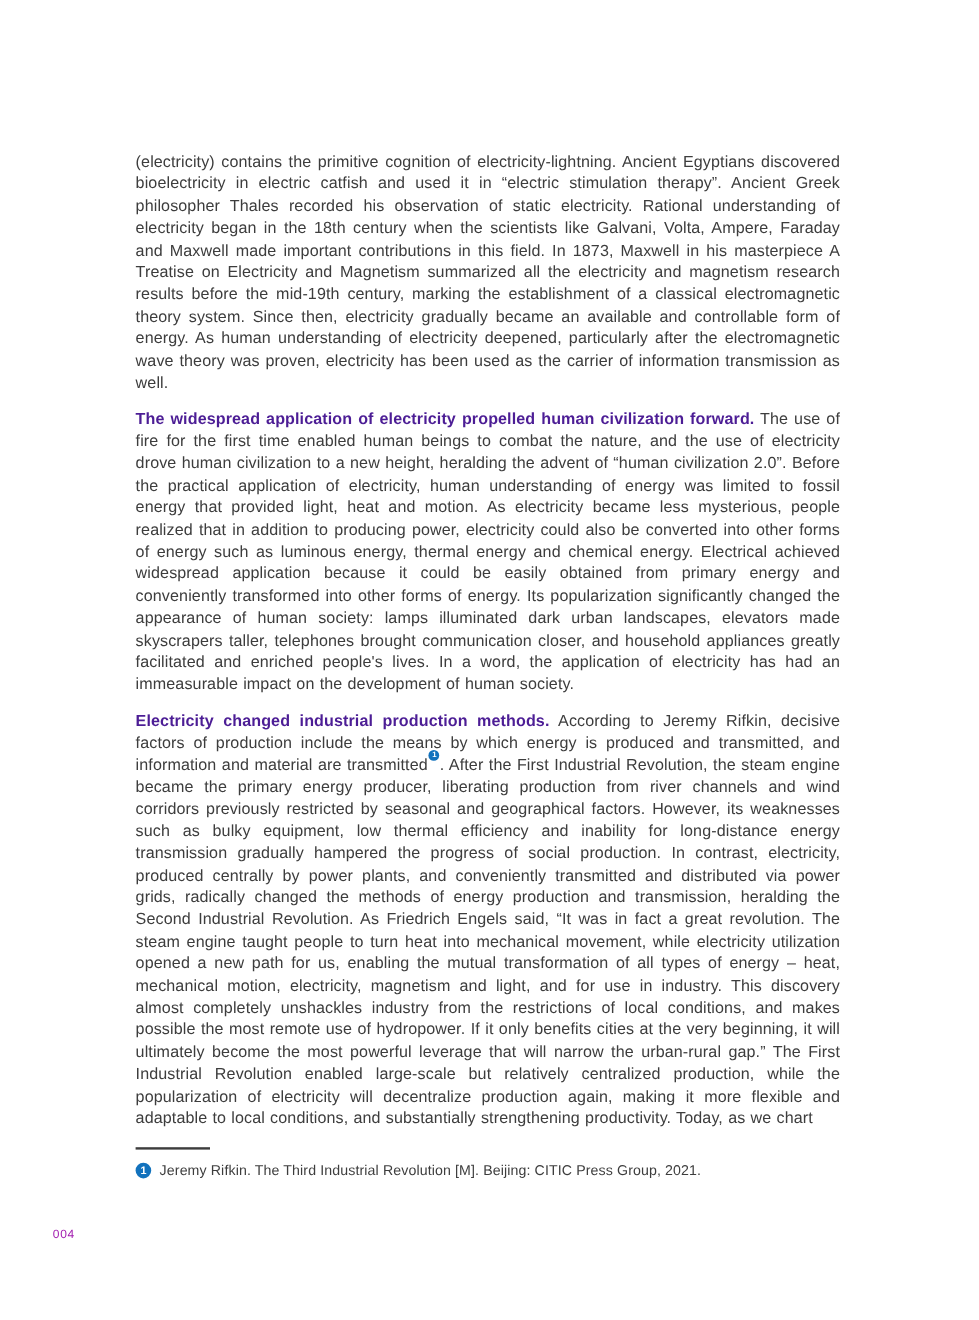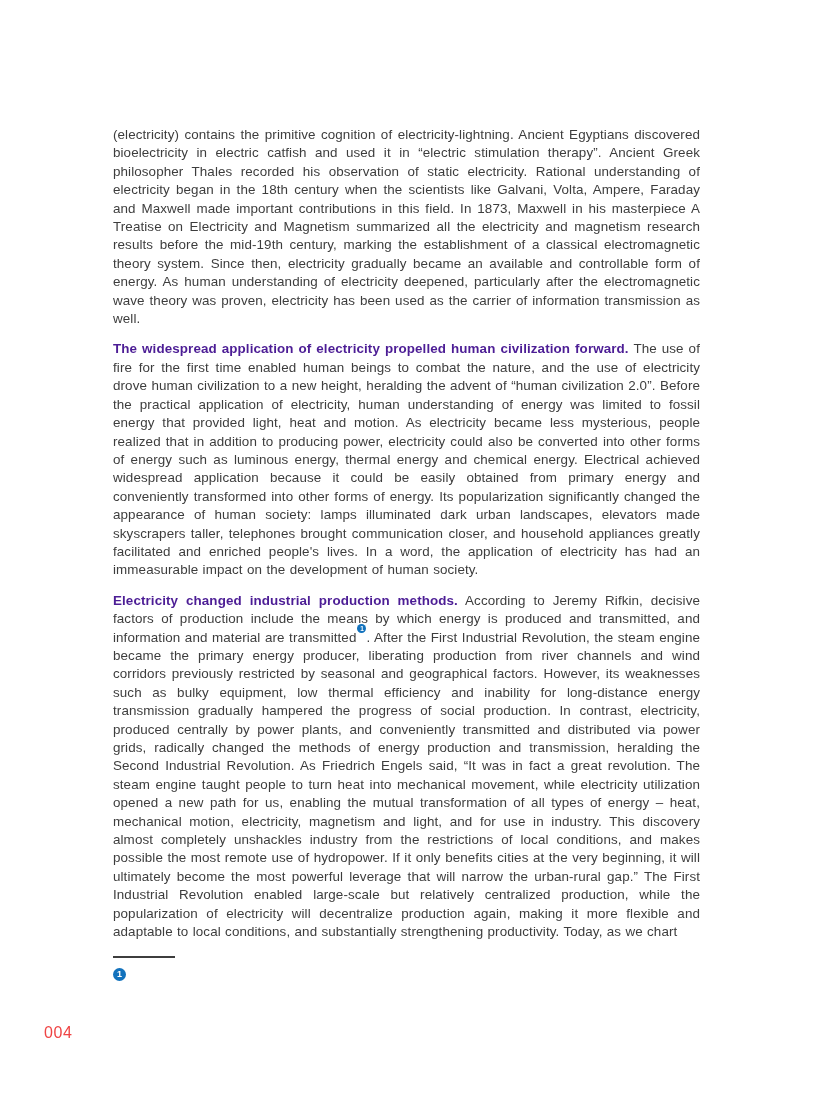--- a/index.html
+++ b/index.html
@@ -73,23 +73,23 @@
   .fntext {
     font-size: 11.8px;
     line-height: 14px;
     color: #3d3d3d;
     letter-spacing: 0.1px;
   }
   .pagenum {
     position: absolute;
     left: 44px;
     top: 1024px;
-    font-size: 16px;
+    font-size: 10px;
     letter-spacing: 0.6px;
-    color: #ef4444;
+    color: #a21caf;
   }
 </style>
 </head>
 <body>
 
 <div class="page">
 
   <main class="content">
 
     <p class="para">(electricity) contains the primitive cognition of electricity-lightning. Ancient Egyptians discovered bioelectricity in electric catfish and used it in “electric stimulation therapy”. Ancient Greek philosopher Thales recorded his observation of static electricity. Rational understanding of electricity began in the 18th century when the scientists like Galvani, Volta, Ampere, Faraday and Maxwell made important contributions in this field. In 1873, Maxwell in his masterpiece A Treatise on Electricity and Magnetism summarized all the electricity and magnetism research results before the mid-19th century, marking the establishment of a classical electromagnetic theory system. Since then, electricity gradually became an available and controllable form of energy. As human understanding of electricity deepened, particularly after the electromagnetic wave theory was proven, electricity has been used as the carrier of information transmission as well.</p>
@@ -97,18 +97,19 @@
     <p class="para"><strong>The widespread application of electricity propelled human civilization forward.</strong><span> The use of fire for the first time enabled human beings to combat the nature, and the use of electricity drove human civilization to a new height, heralding the advent of “human civilization 2.0”. Before the practical application of electricity, human understanding of energy was limited to fossil energy that provided light, heat and motion. As electricity became less mysterious, people realized that in addition to producing power, electricity could also be converted into other forms of energy such as luminous energy, thermal energy and chemical energy. Electrical achieved widespread application because it could be easily obtained from primary energy and conveniently transformed into other forms of energy. Its popularization significantly changed the appearance of human society: lamps illuminated dark urban landscapes, elevators made skyscrapers taller, telephones brought communication closer, and household appliances greatly facilitated and enriched people's lives. In a word, the application of electricity has had an immeasurable impact on the development of human society.</span></p>
 
     <p class="para"><strong>Electricity changed industrial production methods.</strong><span> According to Jeremy Rifkin, decisive factors of production include the means by which energy is produced and transmitted, and information and material are transmitted</span><sup class="fnref"><span class="fncircle inline">1</span></sup><span>. After the First Industrial Revolution, the steam engine became the primary energy producer, liberating production from river channels and wind corridors previously restricted by seasonal and geographical factors. However, its weaknesses such as bulky equipment, low thermal efficiency and inability for long-distance energy transmission gradually hampered the progress of social production. In contrast, electricity, produced centrally by power plants, and conveniently transmitted and distributed via power grids, radically changed the methods of energy production and transmission, heralding the Second Industrial Revolution. As Friedrich Engels said, “It was in fact a great revolution. The steam engine taught people to turn heat into mechanical movement, while electricity utilization opened a new path for us, enabling the mutual transformation of all types of energy – heat, mechanical motion, electricity, magnetism and light, and for use in industry. This discovery almost completely unshackles industry from the restrictions of local conditions, and makes possible the most remote use of hydropower. If it only benefits cities at the very beginning, it will ultimately become the most powerful leverage that will narrow the urban-rural gap.” The First Industrial Revolution enabled large-scale but relatively centralized production, while the popularization of electricity will decentralize production again, making it more flexible and adaptable to local conditions, and substantially strengthening productivity. Today, as we chart</span></p>
 
   </main>
 
   <div class="footnote-block">
     <div class="fnrule"></div>
     <div class="fnline">
       <span class="fncircle footer">1</span>
+      <span class="fntext">Jeremy Rifkin. The Third Industrial Revolution [M]. Beijing: CITIC Press Group, 2021.</span>
     </div>
   </div>
 
   <div class="pagenum">004</div>
 
 </div>
 
 </body></html>

